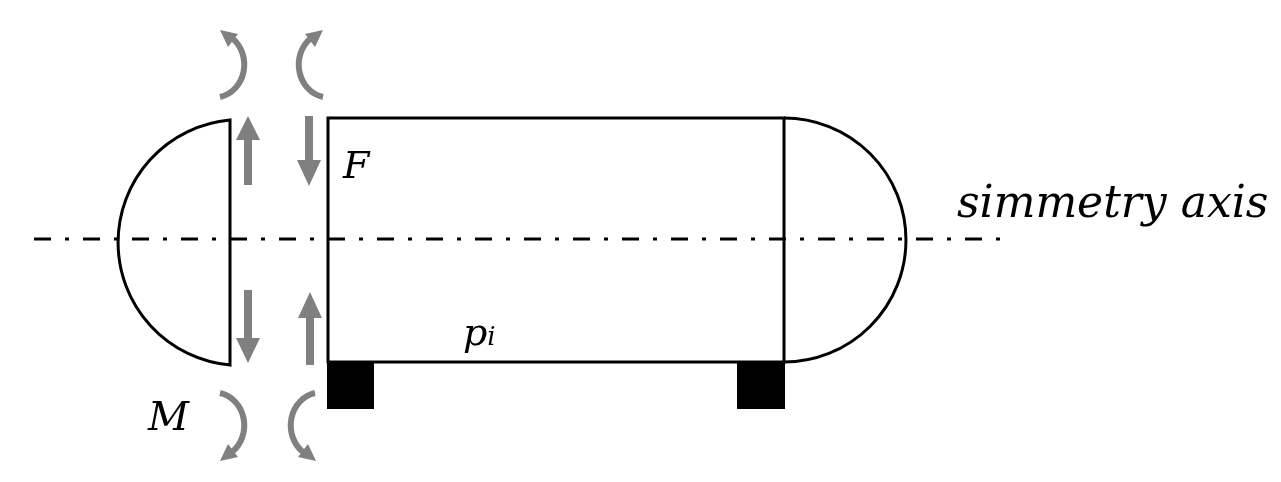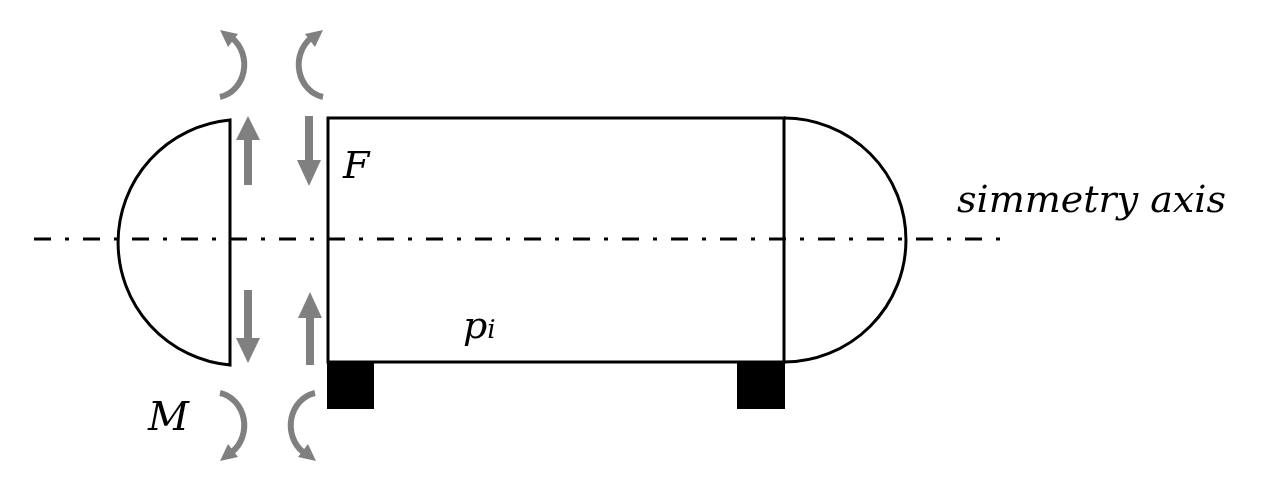--- a/index.html
+++ b/index.html
@@ -53,14 +53,14 @@
     <path d="M220,393 A30,33 0 0 1 232,452"></path>
     <polygon points="220,461 238,457 228,444" fill="#808080" stroke="none"></polygon>
 
     <path d="M315,393 A30,33 0 0 0 303,452"></path>
     <polygon points="316,461 298,457 308,444" fill="#808080" stroke="none"></polygon>
   </g>
 </svg>
 
 <div class="lbl" style="left:343px;top:146px;font-size:38px;">F</div>
 <div class="lbl" style="left:148px;top:396px;font-size:40px;">M</div>
-<div class="lbl" style="left:463px;top:306px;font-size:38px;"><span>p</span><span style="font-size:26px;">i</span></div>
-<div class="lbl" style="left:957px;top:180px;font-size:38px;">simmetry axis</div>
+<div class="lbl" style="left:463px;top:313px;font-size:38px;"><span>p</span><span style="font-size:26px;">i</span></div>
+<div class="lbl" style="left:957px;top:180px;font-size:44px;">simmetry axis</div>
 
 </body></html>

